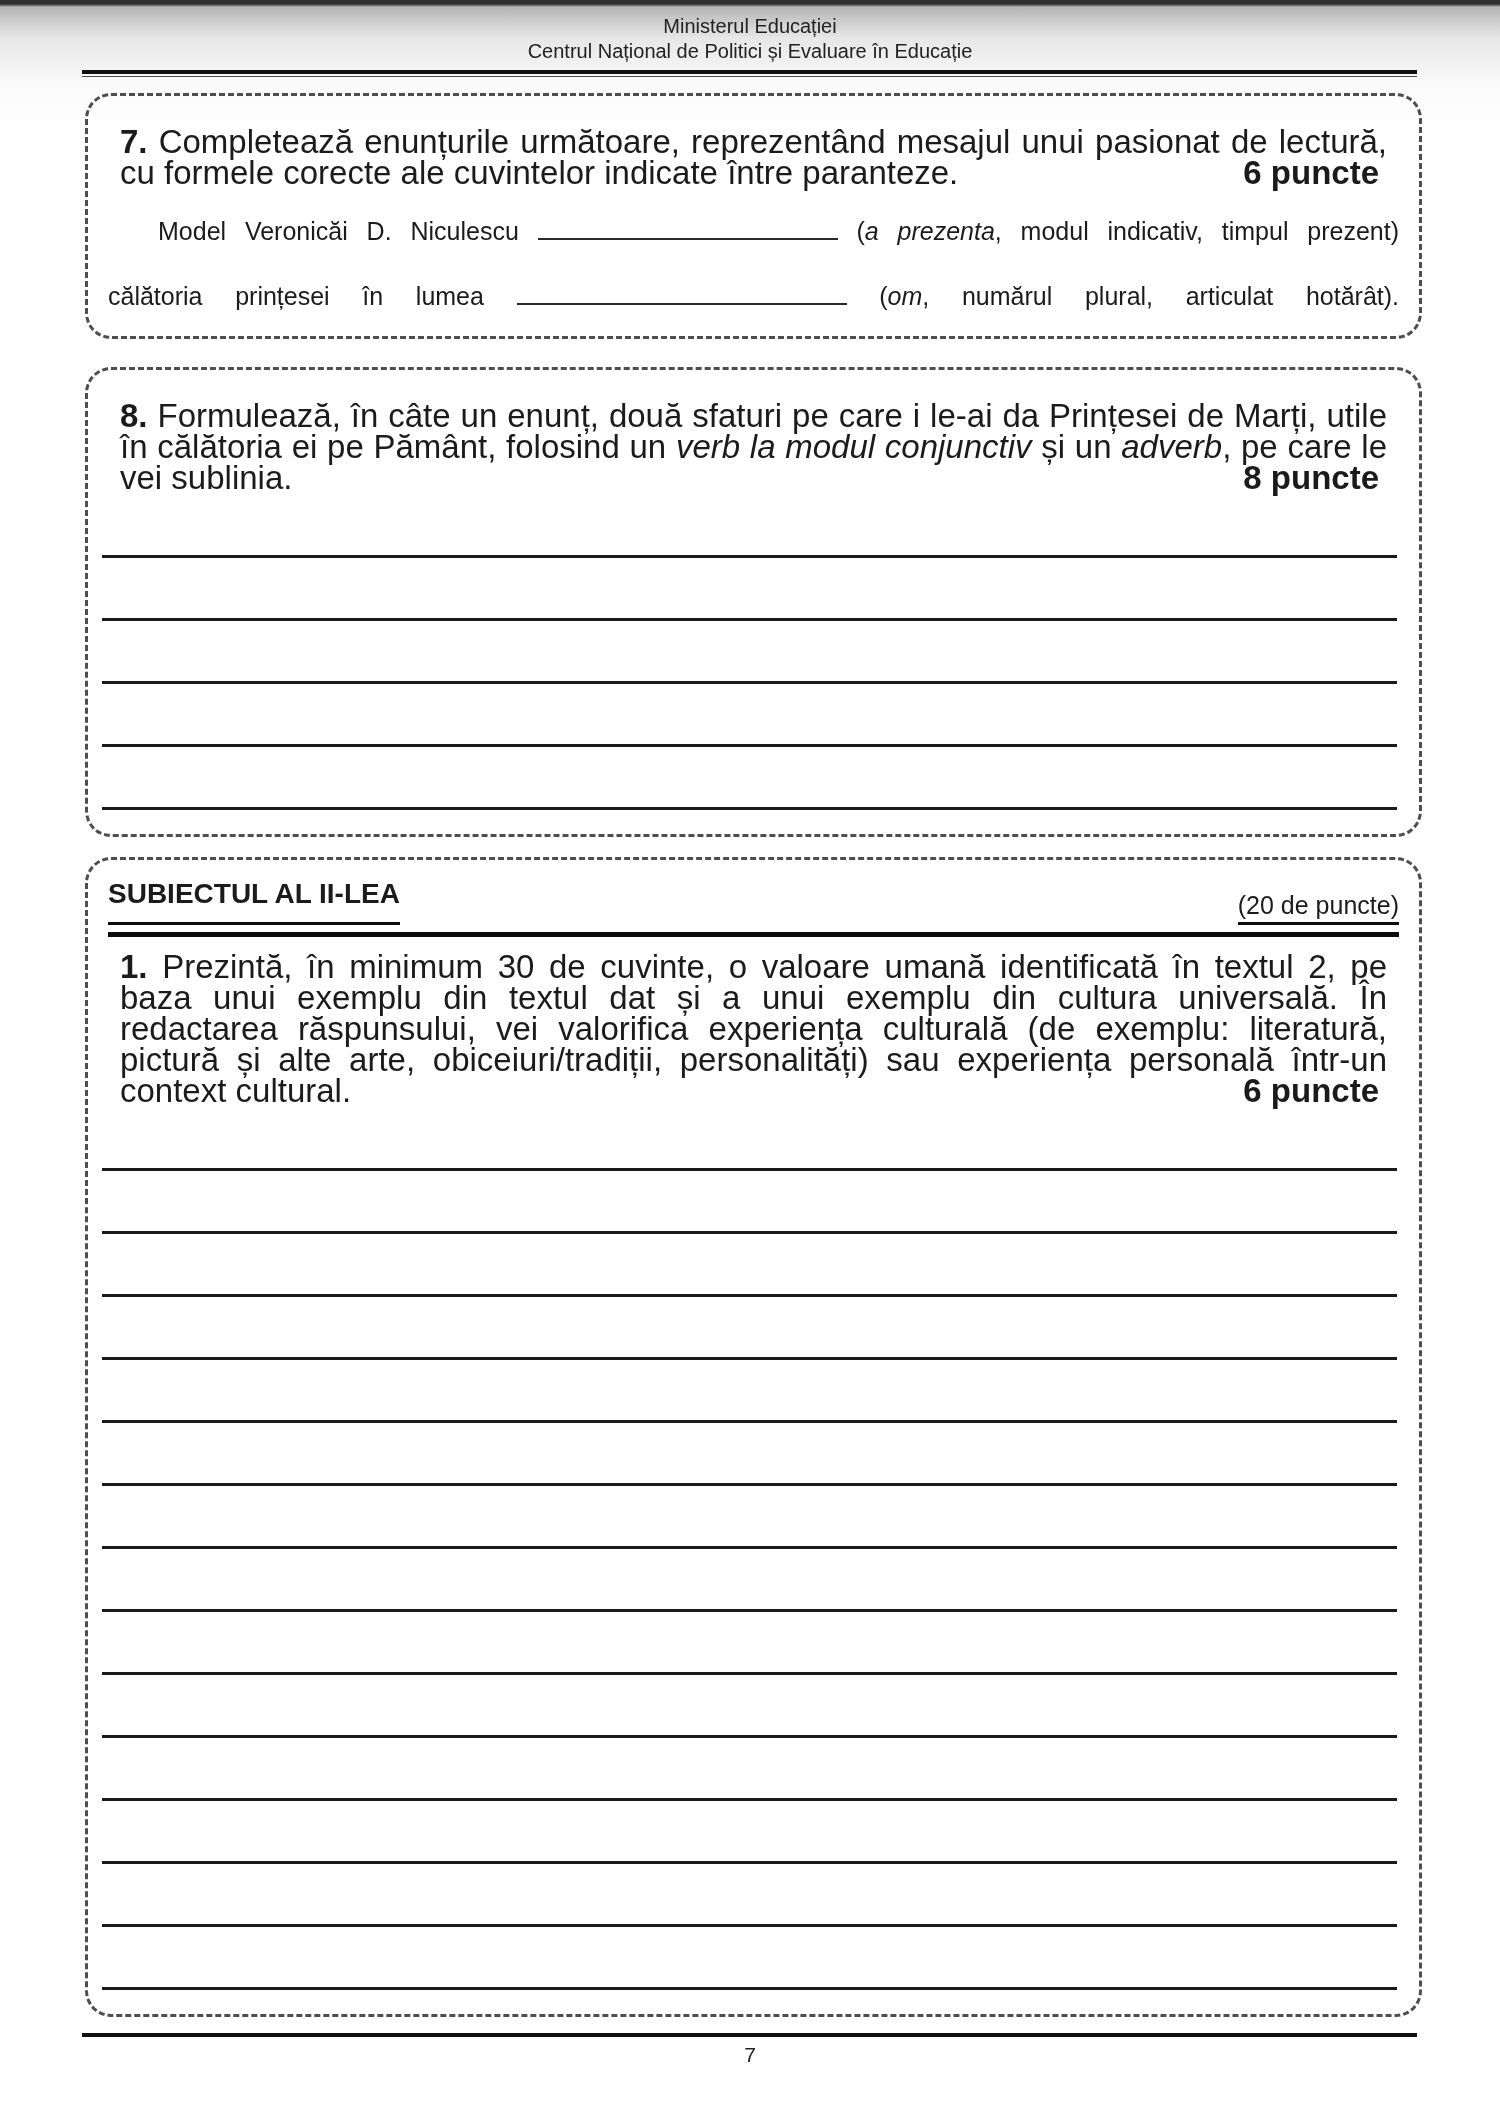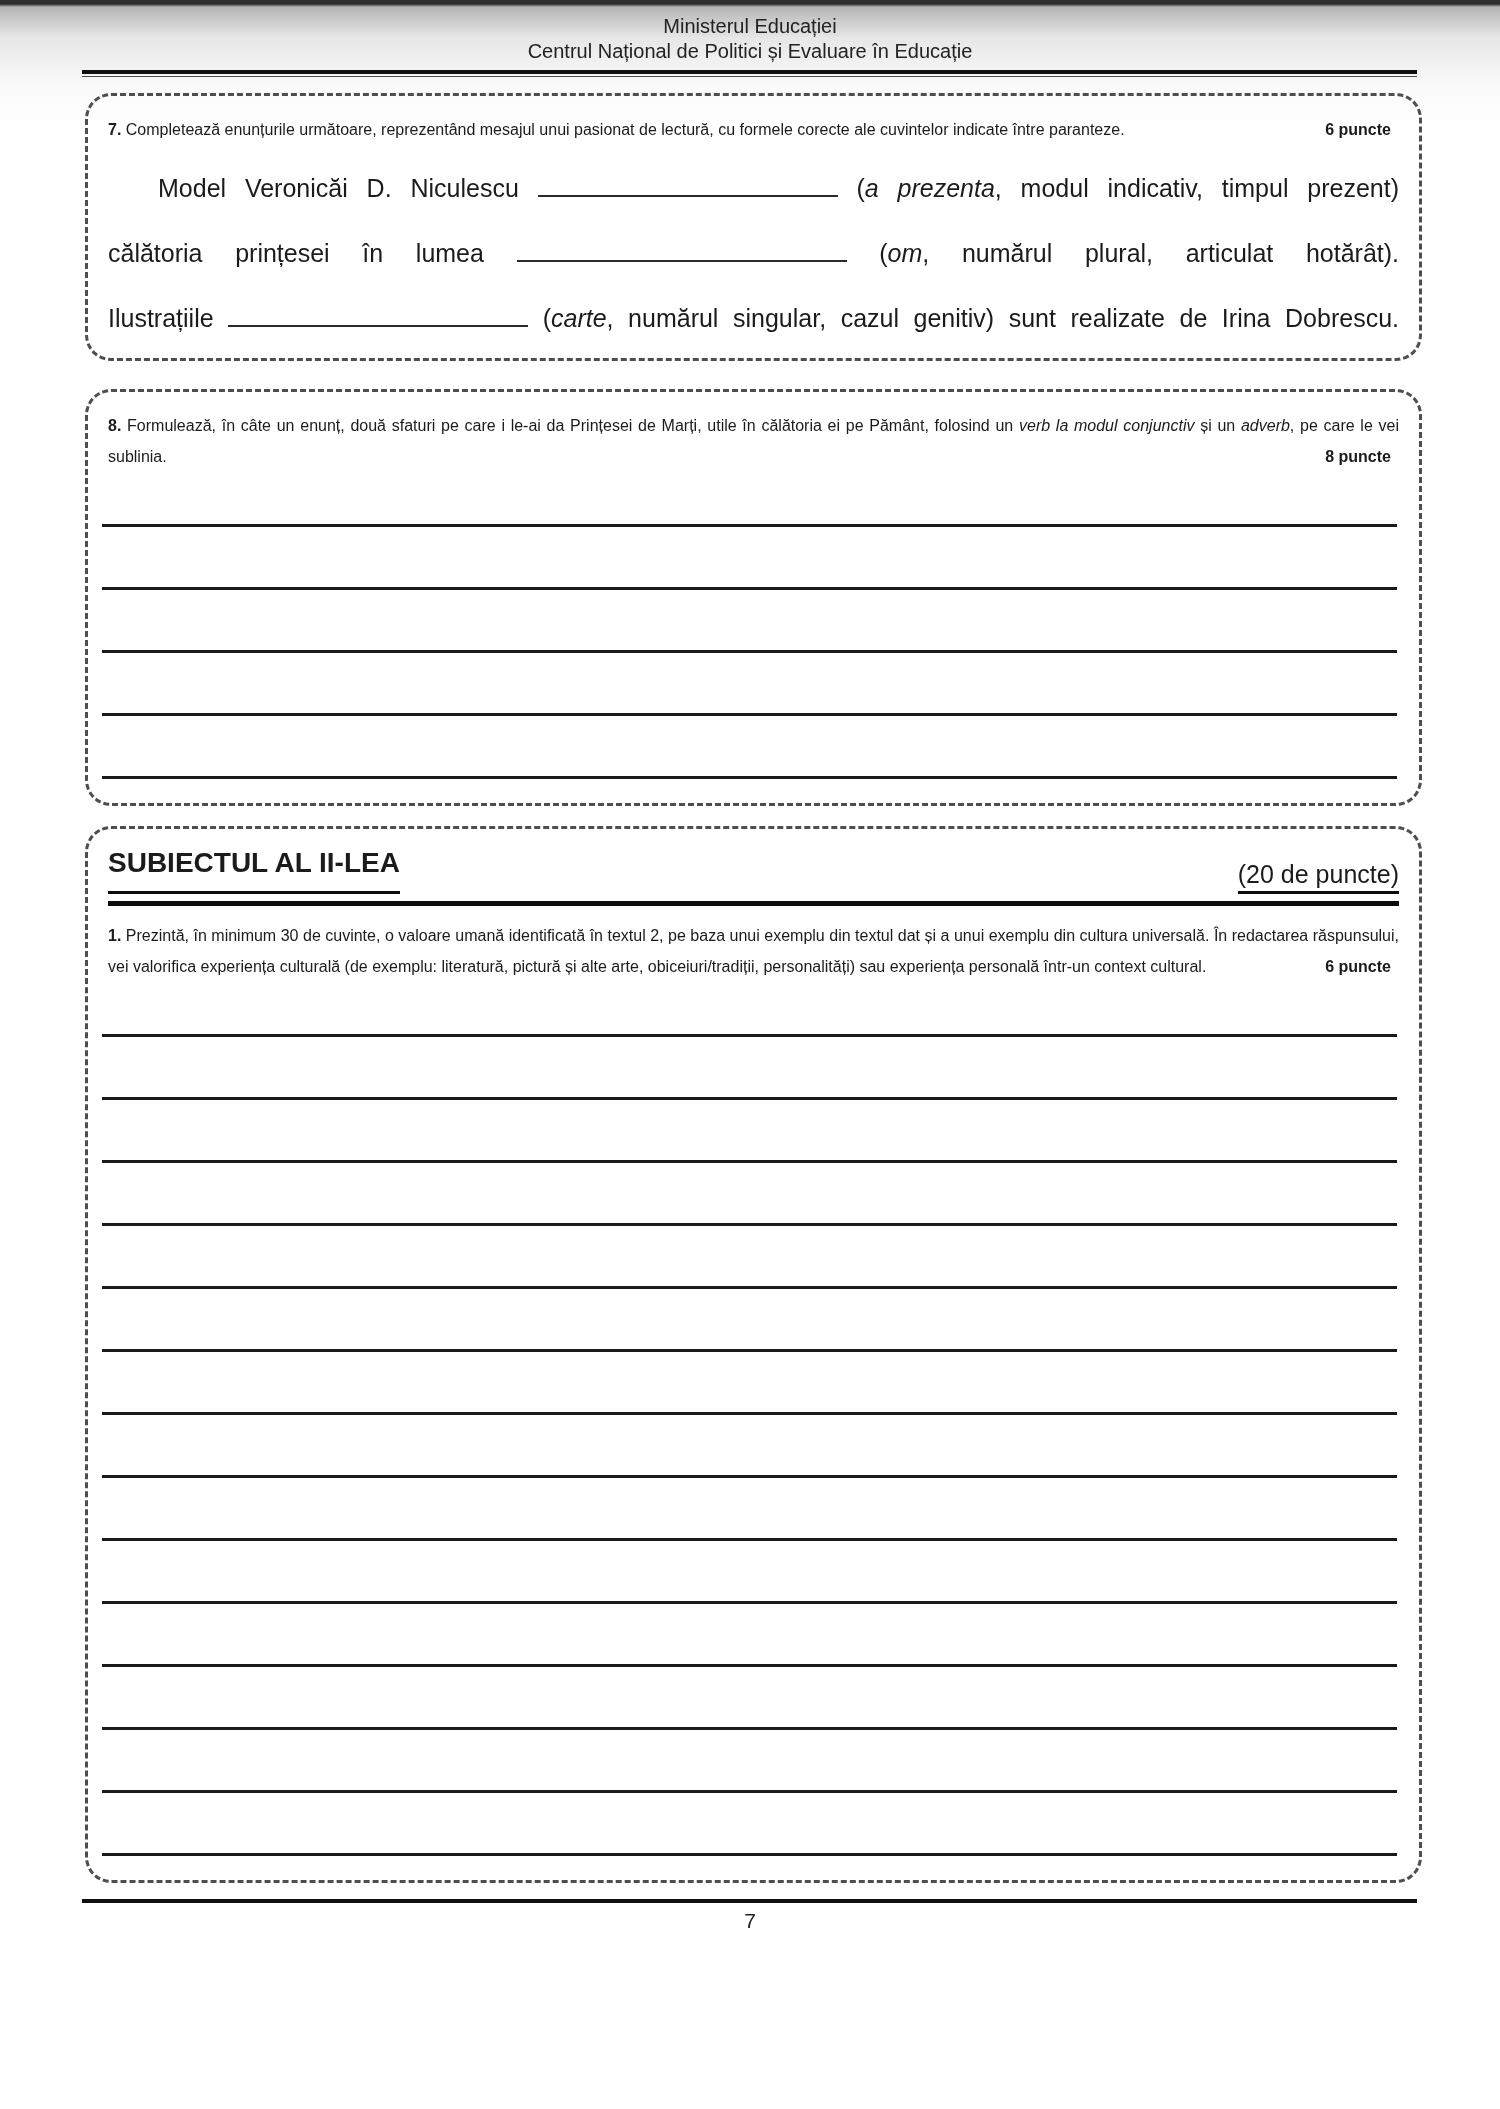--- a/index.html
+++ b/index.html
@@ -10,21 +10,21 @@
     color:#1b1b1b;
     background:linear-gradient(180deg,#2e2e2e 0px,#2e2e2e 4px,#b5b5b5 7px,#e7e7e7 38px,#fafafa 85px,#ffffff 130px);
     overflow:hidden;
   }
   .hdr{padding-top:14px;text-align:center;font-size:20px;line-height:25px;color:#222;}
   .dblrule{margin:6px 0 0 82px;width:1335px;height:2px;border-top:4px solid #101010;border-bottom:1px solid #4a4a4a;}
   .box{margin-left:85px;width:1337px;box-sizing:border-box;border:3px dashed #4e4e4e;border-radius:26px;padding:18px 20px 24px 20px;background:transparent;}
   .box7{margin-top:16px;}
   .box8{margin-top:28px;}
   .box2{margin-top:20px;}
-  .prompt{position:relative;margin:0;font-size:16px;line-height:31px;text-align:justify;}
+  .prompt{position:relative;margin:12px;font-size:33px;line-height:31px;text-align:justify;}
   .prompt b{font-weight:bold;}
   .pts{position:absolute;right:8px;bottom:0;font-weight:bold;}
   .fillrow{font-size:25px;line-height:31px;text-align:justify;text-align-last:justify;margin-top:34px;}
   .fillrow.first{margin-top:28px;padding-left:50px;}
   .blank{display:inline-block;vertical-align:baseline;border-bottom:2px solid #2a2a2a;height:22px;}
   .b1{width:300px;}
   .b2{width:330px;}
   .b3{width:300px;}
   .lines{margin-top:2px;}
   .wline{height:60px;border-bottom:3px solid #1a1a1a;width:1295px;margin-left:-6px;}
@@ -60,25 +60,20 @@
       <span class="blank b1"></span>
       <span><span>(</span><i>a prezenta</i><span>, modul indicativ, timpul prezent)</span></span>
     </div>
 
     <div class="fillrow">
       <span>călătoria prințesei în lumea</span>
       <span class="blank b2"></span>
       <span><span>(</span><i>om</i><span>, numărul plural, articulat hotărât).</span></span>
     </div>
 
-    <div class="fillrow">
-      <span>Ilustrațiile</span>
-      <span class="blank b3"></span>
-      <span><span>(</span><i>carte</i><span>, numărul singular, cazul genitiv) sunt realizate de Irina Dobrescu.</span></span>
-    </div>
   </div>
 
   <div class="box box8">
     <p class="prompt">
       <b>8.</b>
       <span>Formulează, în câte un enunț, două sfaturi pe care i le-ai da Prințesei de Marți, utile în călătoria ei pe Pământ, folosind un </span><i>verb la modul conjunctiv</i><span> și un </span><i>adverb</i><span>, pe care le vei sublinia.</span>
       <span class="pts">8 puncte</span>
     </p>
     <div class="lines">
         <div class="wline"></div>

